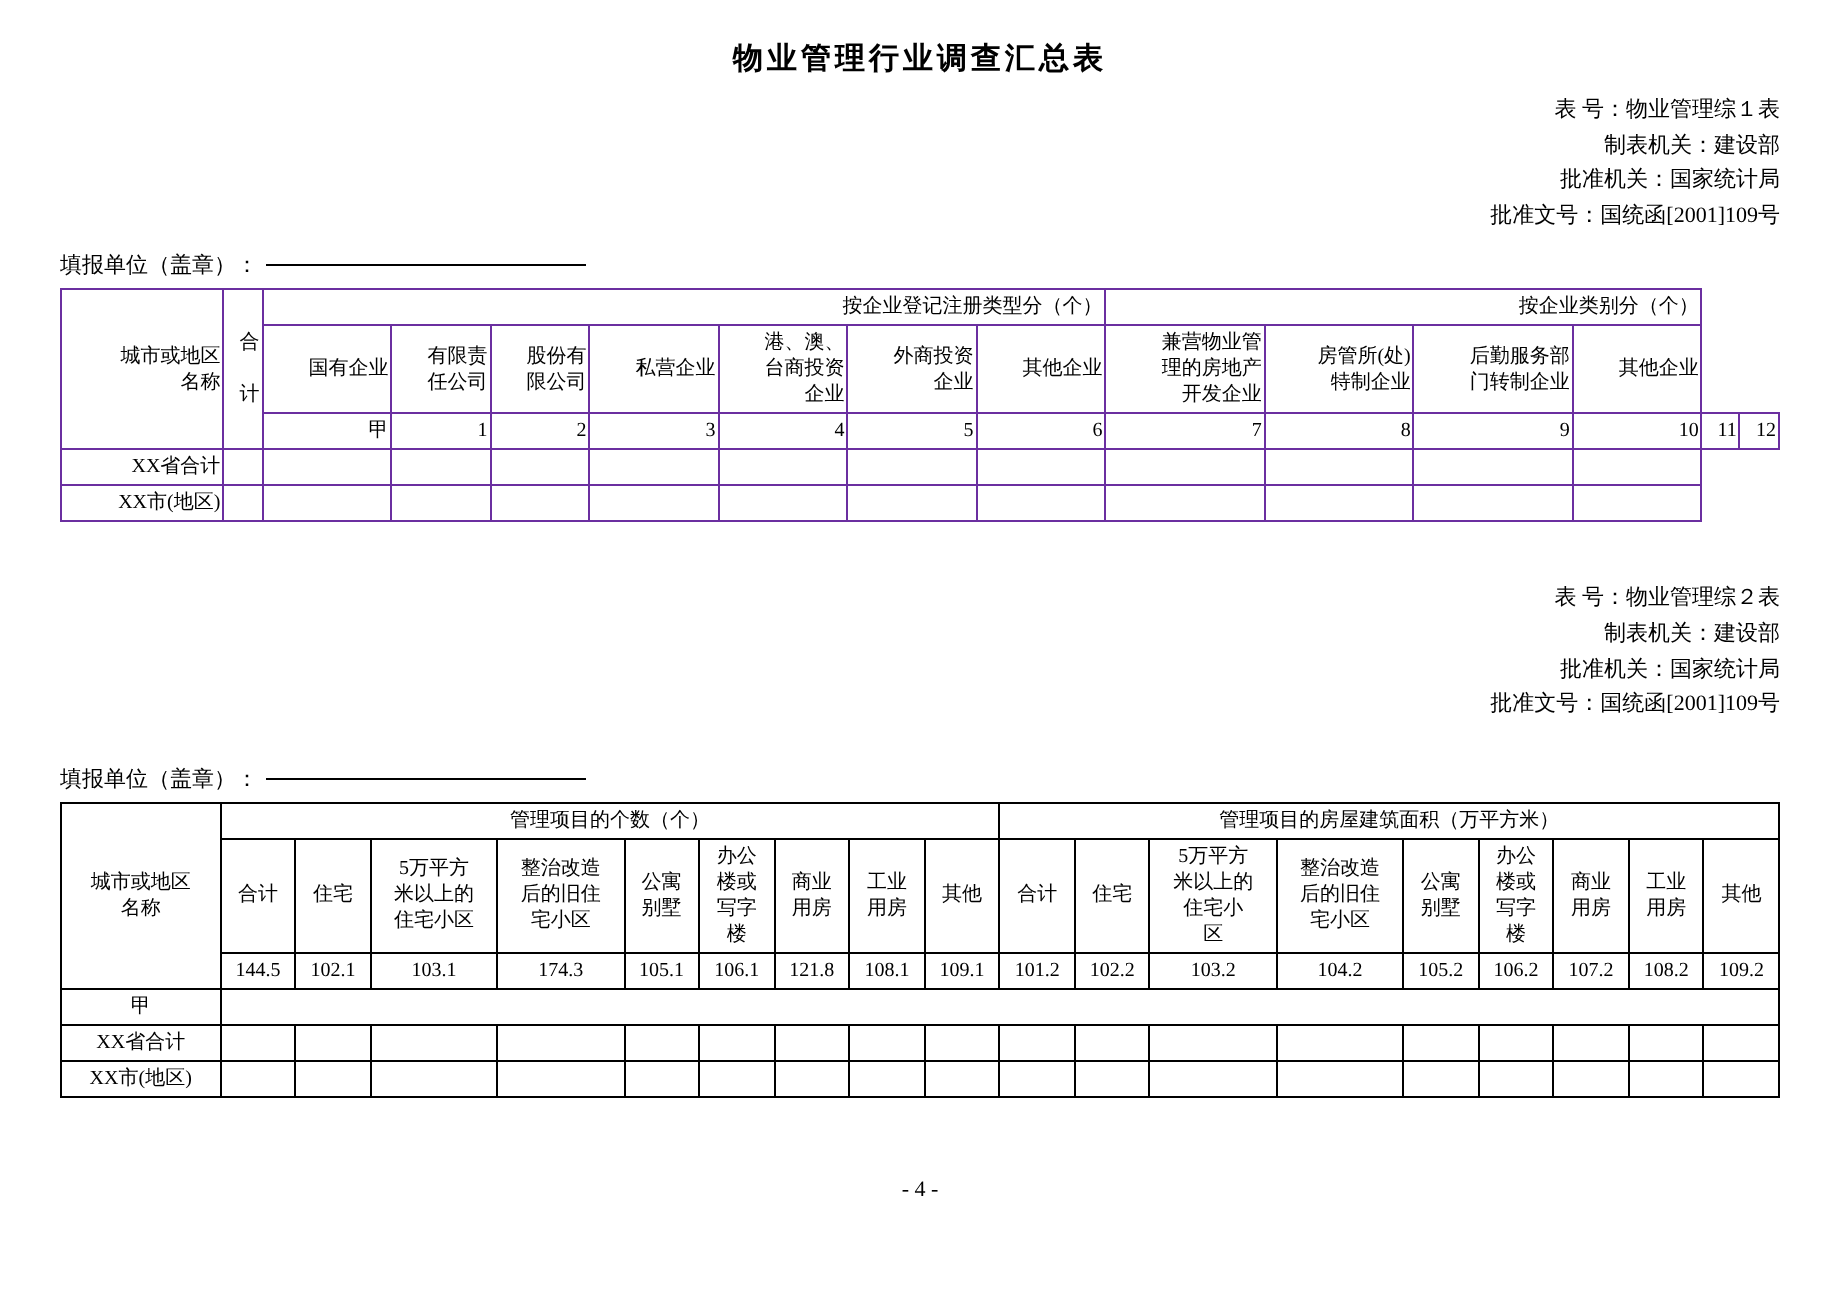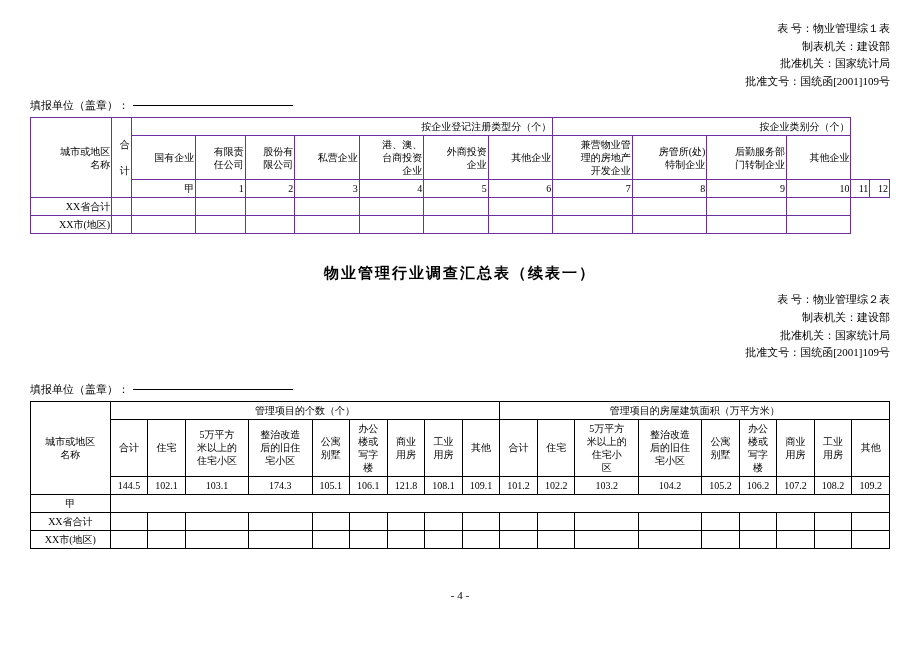--- a/index.html
+++ b/index.html
@@ -73,20 +73,21 @@
       border-color: #6b2fa0;
       text-align: right;
     }
   </style>
 </head>
 <body>
 
 <div class="page-content">
 
   <div class="section">
+    <div class="section-title">物业管理行业调查汇总表</div>
     <div style="display:flex; justify-content:flex-end; margin-bottom:4px;">
       <div class="meta-info">
         <span>表    号：物业管理综１表</span>
         <span>制表机关：建设部</span>
         <span>批准机关：国家统计局</span>
         <span>批准文号：国统函[2001]109号</span>
       </div>
     </div>
     <div class="fill-line">
       <span class="fill-line-text">填报单位（盖章）：</span>
@@ -159,21 +160,20 @@
           <td></td>
           <td></td>
           <td></td>
           <td></td>
         </tr>
       </tbody>
     </table>
   </div>
 
   <div class="section">
-    <div class="section-title">物业管理行业调查汇总表（续表一）</div>
     <div style="display:flex; justify-content:flex-end; margin-bottom:16px;">
       <div class="meta-info">
         <span>表    号：物业管理综２表</span>
         <span>制表机关：建设部</span>
         <span>批准机关：国家统计局</span>
         <span>批准文号：国统函[2001]109号</span>
       </div>
     </div>
     <div class="fill-line">
       <span class="fill-line-text">填报单位（盖章）：</span>

